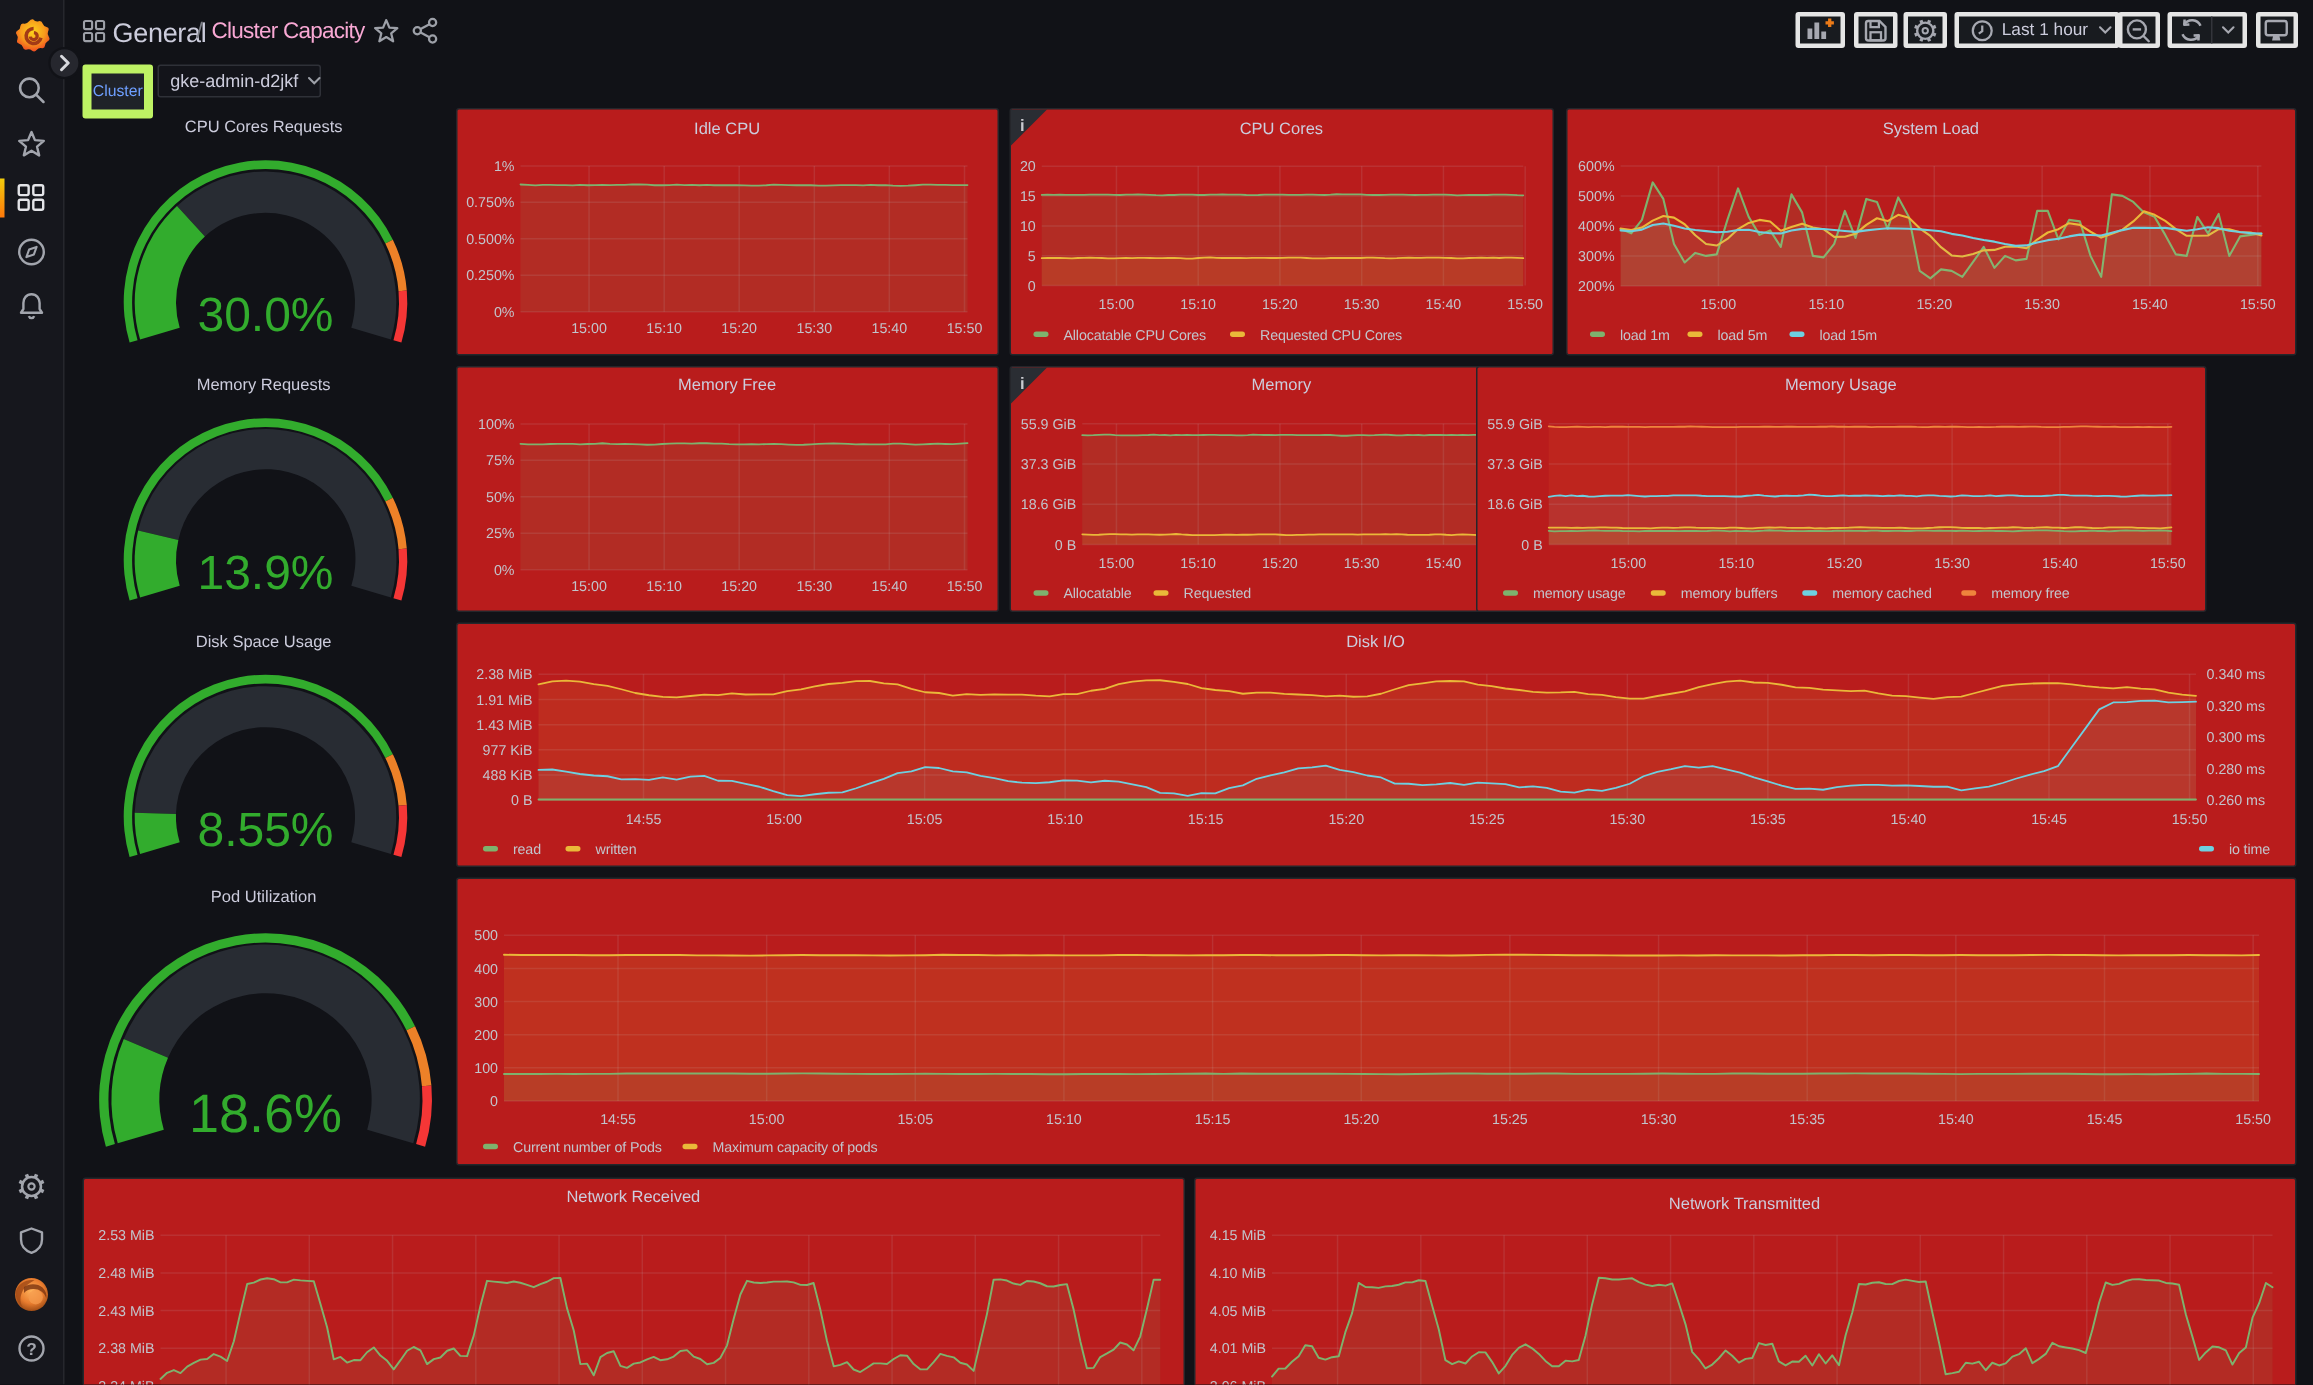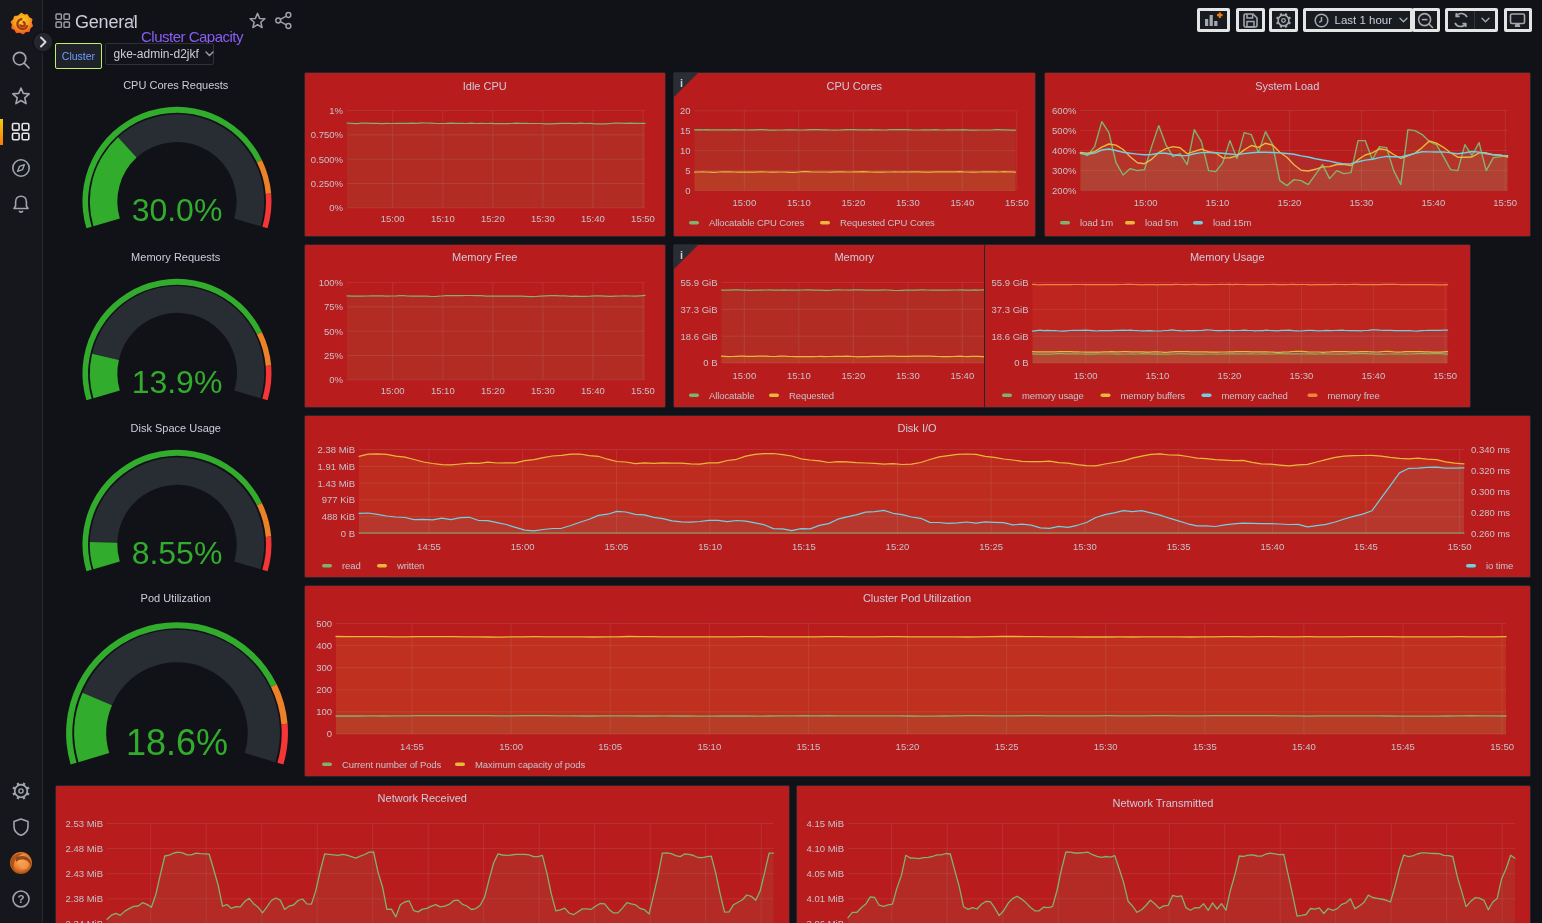--- a/index.html
+++ b/index.html
@@ -84,21 +84,21 @@
     <text x="10" y="14.2" text-anchor="middle" font-size="11.5" font-weight="bold" fill="#a2a5ad">?</text>
   </svg>
 <svg width="16" height="16" style="left:55px;top:13px">
     <rect x="1" y="1" width="5.4" height="5.4" rx="1" fill="none" stroke="#9da0a8" stroke-width="1.4"></rect>
     <rect x="9" y="1" width="5.4" height="5.4" rx="1" fill="none" stroke="#9da0a8" stroke-width="1.4"></rect>
     <rect x="1" y="9" width="5.4" height="5.4" rx="1" fill="none" stroke="#9da0a8" stroke-width="1.4"></rect>
     <rect x="9" y="9" width="5.4" height="5.4" rx="1" fill="none" stroke="#9da0a8" stroke-width="1.4"></rect>
   </svg>
 <div style="position:absolute;left:75px;top:12px;font-size:18px;letter-spacing:-0.2px;color:#ccccdc">General</div>
 <div style="position:absolute;left:131px;top:12px;font-size:15px;color:#7b7e86">/</div>
-<div style="position:absolute;left:141px;top:28px;font-size:15px;letter-spacing:-0.5px;color:#8b5cf6">Cluster Capacity</div>
+<div style="position:absolute;left:141px;top:12px;font-size:15px;letter-spacing:-0.5px;color:#f9a8d4">Cluster Capacity</div>
 <svg width="18" height="18" style="left:249px;top:12px">
     <polygon points="8.5,1.4 6.4,6.4 1.1,6.8 5.2,10.3 3.9,15.5 8.5,12.7 13.1,15.5 11.8,10.3 15.9,6.8 10.6,6.4" fill="none" stroke="#9da0a8" stroke-width="1.5" stroke-linejoin="round"></polygon>
   </svg>
 <svg width="17" height="17" style="left:275px;top:12px">
 <circle cx="3.2" cy="8.5" r="2.4" fill="none" stroke="#9da0a8" stroke-width="1.5"></circle>
 <circle cx="13.4" cy="3" r="2.4" fill="none" stroke="#9da0a8" stroke-width="1.5"></circle>
 <circle cx="13.4" cy="14" r="2.4" fill="none" stroke="#9da0a8" stroke-width="1.5"></circle>
 <line x1="5.4" y1="7.3" x2="11.3" y2="4.1" stroke="#9da0a8" stroke-width="1.5"></line>
 <line x1="5.4" y1="9.7" x2="11.3" y2="12.9" stroke="#9da0a8" stroke-width="1.5"></line>
   </svg>
@@ -162,21 +162,21 @@
         <path d="M1 1.2 L4.5 4.7 L8 1.2" fill="none" stroke="#a6a8b0" stroke-width="1.4" stroke-linecap="round"></path>
       </svg>
     </div>
   </div>
 <div class="btn" style="left:1503.5px;top:8px;width:28px;height:24px">
     <svg width="17" height="17" style="position:static">
       <rect x="1.5" y="2" width="14" height="9.5" rx="1.5" fill="none" stroke="#a6a8b0" stroke-width="1.6"></rect>
       <path d="M6.5 11.5 H10.5 L11.3 15 H5.7 Z" fill="#a6a8b0"></path>
     </svg>
   </div>
-<div style="position:absolute;left:55px;top:43px;width:47px;height:26px;background:#1f2228;border:1px solid #bef264;border-radius:2px;display:flex;align-items:center;justify-content:center;font-size:10.5px;font-weight:500;color:#6e9fff">Cluster</div>
+<div style="position:absolute;left:55px;top:43px;width:47px;height:36px;background:#1f2228;border:6px solid #bef264;border-radius:2px;display:flex;align-items:center;justify-content:center;font-size:10.5px;font-weight:500;color:#6e9fff">Cluster</div>
 <div style="position:absolute;left:104.5px;top:43px;width:109px;height:22px;background:#13141a;border:1px solid #2f3138;border-radius:2px;display:flex;align-items:center;padding-left:8px">
 <span style="font-size:12px;color:#ccccdc;white-space:nowrap">gke-admin-d2jkf</span>
 <svg width="9" height="6" style="position:static;margin-left:6px">
       <path d="M1 1 L4.5 4.5 L8 1" fill="none" stroke="#9da0a8" stroke-width="1.4" stroke-linecap="round"></path>
     </svg>
   </div>
 <div class="gp" style="left:55px;top:72px;width:241.5px;height:164.5px">
     <div class="ptitle" style="margin-top:7px">CPU Cores Requests</div>
     <svg width="241.5" height="138.5" style="position:absolute;left:0;top:26px">
       <path d="M31.4 130.3 A94.5 94.5 0 0 1 206.9 61.9 L201.9 64.3 A89 89 0 0 0 36.7 128.8 Z" fill="#32ac2d"></path>
@@ -486,21 +486,20 @@
       <polyline points="54,117 1159,117" fill="none" stroke="#7EB26D" stroke-width="1.2" stroke-linejoin="round" stroke-linecap="round"></polyline>
       <rect x="17" y="148" width="10" height="3.6" rx="1.8" fill="#7EB26D"></rect>
       <text x="37" y="153.4" font-size="9.5" fill="#c2c4cb" letter-spacing="-0.1">read</text>
       <rect x="72" y="148" width="10" height="3.6" rx="1.8" fill="#EAB839"></rect>
       <text x="92" y="153.4" font-size="9.5" fill="#c2c4cb" letter-spacing="-0.1">written</text>
       <rect x="1161" y="148" width="10" height="3.6" rx="1.8" fill="#6ED0E0"></rect>
       <text x="1181" y="153.4" font-size="9.5" fill="#c2c4cb" letter-spacing="-0.1">io time</text>
     </svg>
   </div>
 <div class="panel" style="left:303.5px;top:584.5px;width:1227px;height:192.5px">
-    <div class="ptitle" style="margin-top:6.5px">Cluster Pod Utilization</div>
     <svg width="1227" height="192.5" style="position:absolute;left:0;top:0">
       <line x1="31" y1="37.5" x2="1201" y2="37.5" stroke="rgba(201,209,217,0.12)"></line>
       <line x1="31" y1="59.6" x2="1201" y2="59.6" stroke="rgba(201,209,217,0.12)"></line>
       <line x1="31" y1="81.7" x2="1201" y2="81.7" stroke="rgba(201,209,217,0.12)"></line>
       <line x1="31" y1="103.8" x2="1201" y2="103.8" stroke="rgba(201,209,217,0.12)"></line>
       <line x1="31" y1="125.9" x2="1201" y2="125.9" stroke="rgba(201,209,217,0.12)"></line>
       <line x1="31" y1="148" x2="1201" y2="148" stroke="rgba(201,209,217,0.12)"></line>
       <line x1="107" y1="37.5" x2="107" y2="148" stroke="rgba(201,209,217,0.12)"></line>
       <line x1="206.1" y1="37.5" x2="206.1" y2="148" stroke="rgba(201,209,217,0.12)"></line>
       <line x1="305.2" y1="37.5" x2="305.2" y2="148" stroke="rgba(201,209,217,0.12)"></line>

